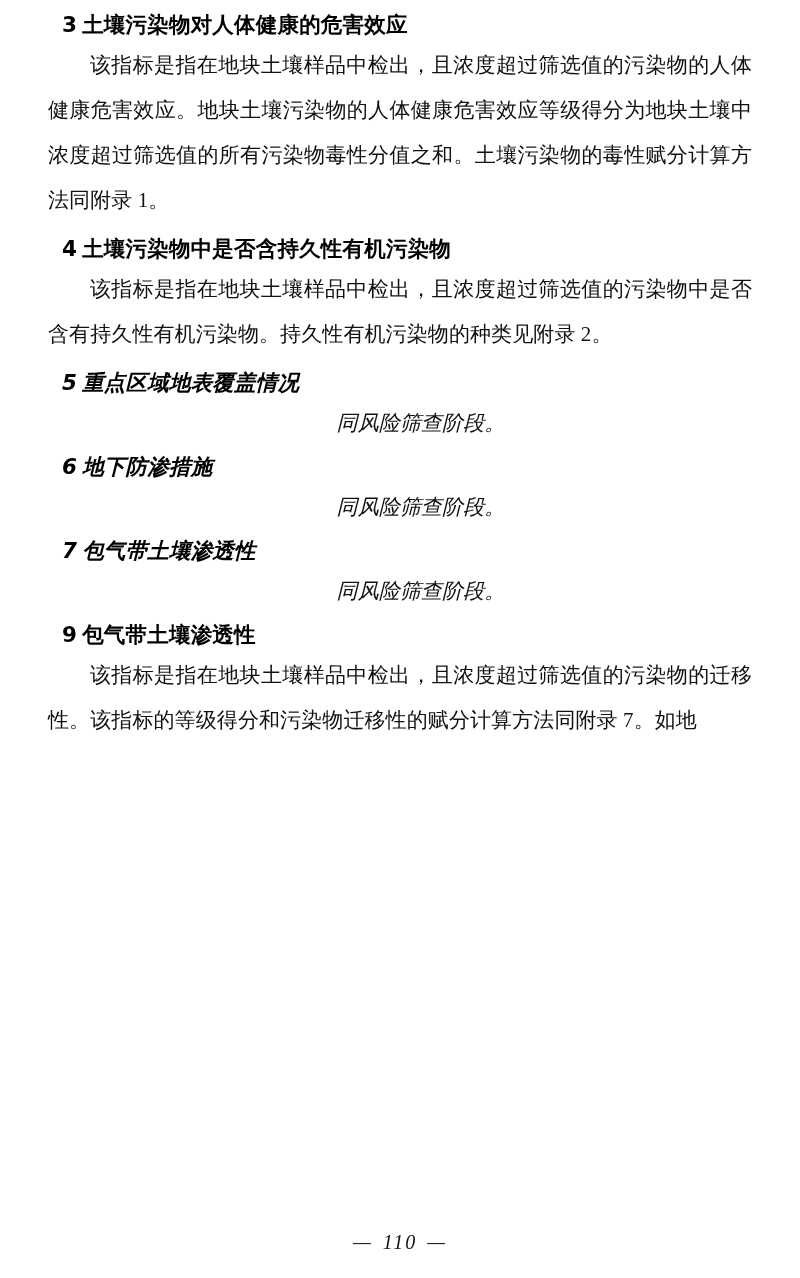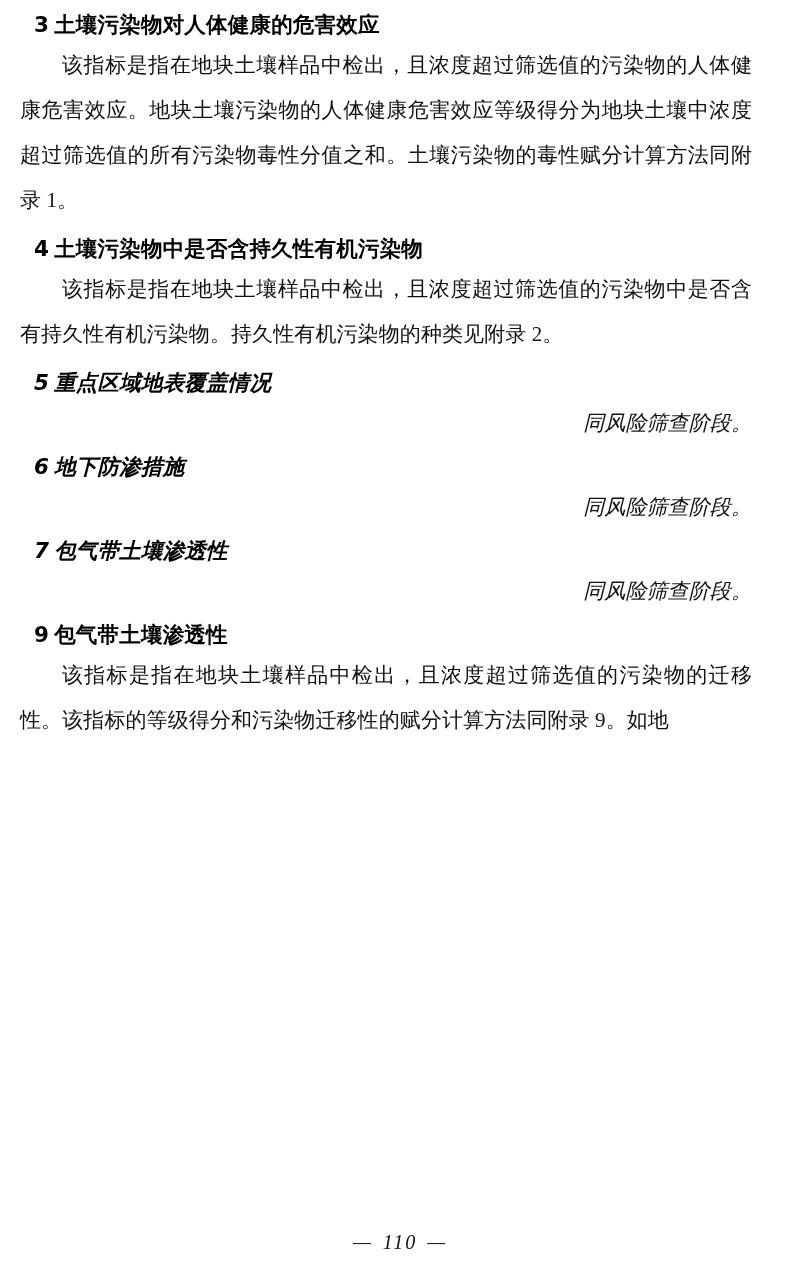--- a/index.html
+++ b/index.html
@@ -12,21 +12,21 @@
     height: 1278px;
     font-family: "Liberation Serif", "DejaVu Serif", serif;
     color: #0d0d0d;
     position: relative;
     overflow: hidden;
   }
   .page {
     box-sizing: border-box;
     width: 800px;
     height: 1278px;
-    padding: 10px 48px 0 20px;
+    padding: 10px 48px 0 48px;
     position: relative;
   }
   .heading {
     font-family: "DejaVu Sans", "Liberation Sans", sans-serif;
     font-weight: bold;
     font-size: 21.5px;
     line-height: 1.35;
     margin: 0 0 4px 0;
     padding-left: 14px;
     letter-spacing: 0.2px;
@@ -39,21 +39,21 @@
     font-size: 21px;
     line-height: 45px;
     margin: 0;
     text-align: justify;
     text-justify: inter-ideograph;
     text-indent: 2em;
     letter-spacing: 0.1px;
     color: #111;
   }
   .para.short {
-    text-align: right;
+    text-align: center;
   }
   .block {
     margin-bottom: 11px;
   }
   .block-tight {
     margin-bottom: 6px;
     font-style: italic;
   }
   .footer {
     position: absolute;
@@ -109,20 +109,20 @@
       <span class="num">7</span><span>包气带土壤渗透性</span>
     </h3>
     <p class="para short">同风险筛查阶段。</p>
   </div>
 
 
   <div class="block">
     <h3 class="heading">
       <span class="num">9</span><span>包气带土壤渗透性</span>
     </h3>
-    <p class="para">该指标是指在地块土壤样品中检出，且浓度超过筛选值的污染物的迁移性。该指标的等级得分和污染物迁移性的赋分计算方法同附录 9。如地</p>
+    <p class="para">该指标是指在地块土壤样品中检出，且浓度超过筛选值的污染物的迁移性。该指标的等级得分和污染物迁移性的赋分计算方法同附录 7。如地</p>
   </div>
 
   <div class="footer">
     <span class="dash">—</span><span>110</span><span class="dash">—</span>
   </div>
 
 </div>
 
 </body></html>

